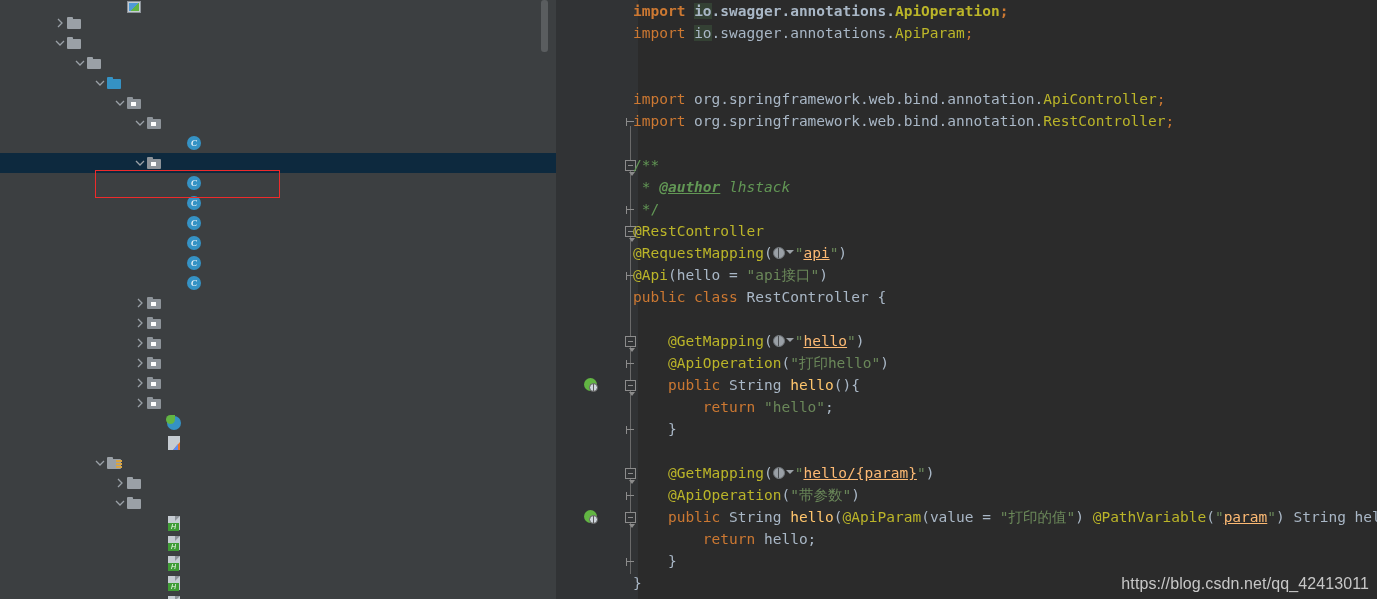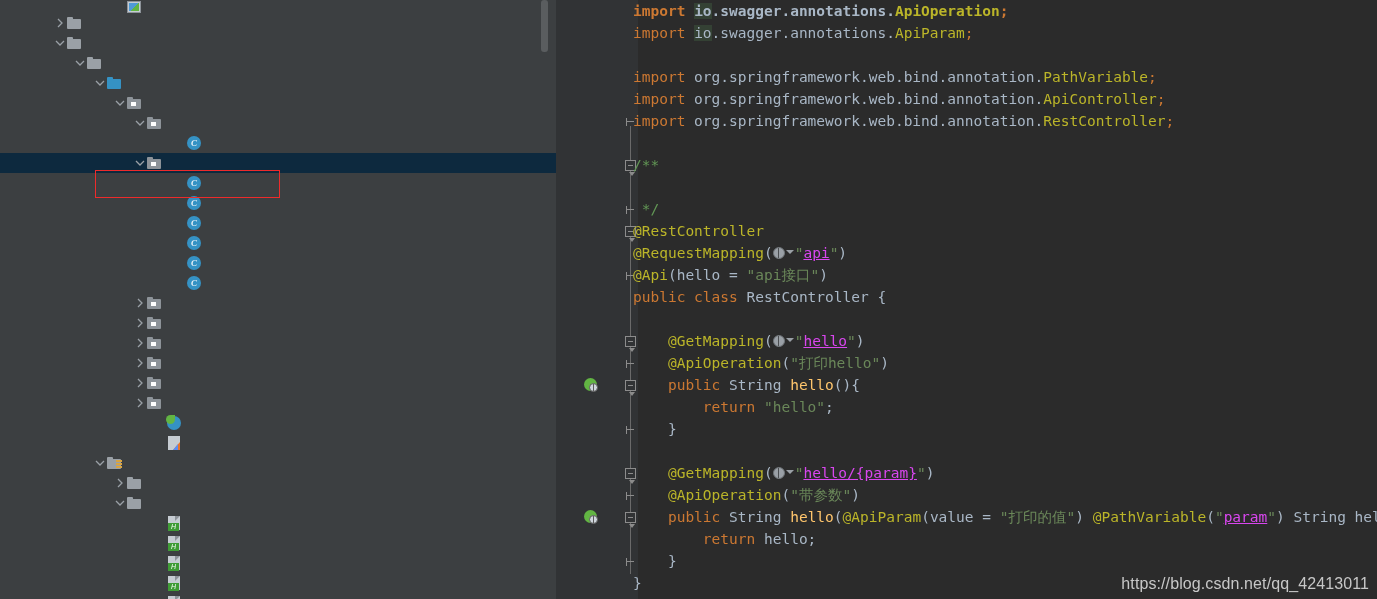--- a/index.html
+++ b/index.html
@@ -302,21 +302,21 @@
 
   
   .t-kw   { color: #cc7832; }
   .t-ann  { color: #bbb529; }
   .t-str  { color: #6a8759; }
   .t-cmt  { color: #629755; }
   .t-cmt-tag { color: #629755; font-style: italic; text-decoration: underline; font-weight: bold; }
   .t-cmt-it  { color: #629755; font-style: italic; }
   .t-cls  { color: #a9b7c6; }
   .t-meth { color: #ffc66d; }
-  .t-link { color: #d946ef; text-decoration: underline; margin-top: 30px; }
+  .t-link { color: #fdba74; text-decoration: underline; margin-top: 30px; }
   .t-hl   { background: #344134; }
 
   
   .inline-url {
     display: inline-block;
     width: 22px; height: 12px;
     position: relative;
     vertical-align: -1px;
   }
   .inline-url .iu-globe {
@@ -712,27 +712,27 @@
     <div id="sidebar-scroll-track"></div>
     <div id="sidebar-scroll-thumb" style="top: 0px; height: 52px;"></div>
   </div>
 
   <div id="editor">
     <div id="gutter"></div>
     <div id="fold-rail"></div>
     <div id="code-area">
         <div class="code-line" style="top: 0px; font-weight: bold;"><span class="lnum"></span><span class="ltext"><span class="t-kw">import</span> <span class="t-hl">io</span>.swagger.annotations.<span class="t-ann">ApiOperation</span><span class="t-kw">;</span></span></div>
         <div class="code-line" style="top: 22px;"><span class="lnum"></span><span class="ltext"><span class="t-kw">import</span> <span class="t-hl">io</span>.swagger.annotations.<span class="t-ann">ApiParam</span><span class="t-kw">;</span></span></div>
-        <div class="code-line" style="top: 66px;"><span class="lnum"></span><span class="ltext"><span class="t-kw">import</span> org.springframework.web.bind.annotation.<span class="t-ann">PathVariable</span><span class="t-kw">;</span></span></div>
         <div class="code-line" style="top: 88px;"><span class="lnum"></span><span class="ltext"><span class="t-kw">import</span> org.springframework.web.bind.annotation.<span class="t-ann">ApiController</span><span class="t-kw">;</span></span></div>
         <span class="fold-marker bracket-end" style="top: 116px; position: absolute;"></span>
         <div class="code-line" style="top: 110px;"><span class="lnum"></span><span class="ltext"><span class="t-kw">import</span> org.springframework.web.bind.annotation.<span class="t-ann">RestController</span><span class="t-kw">;</span></span></div>
         <div class="code-line" style="top: 132px;"><span class="lnum"></span><span class="ltext"></span></div>
         <span class="fold-marker open-top" style="top: 160px; position: absolute;"></span>
         <div class="code-line" style="top: 154px;"><span class="lnum"></span><span class="ltext"><span class="t-cmt">/**</span></span></div>
+        <div class="code-line" style="top: 176px;"><span class="lnum"></span><span class="ltext"><span class="t-cmt"> * </span><span class="t-cmt-tag">@author</span><span class="t-cmt-it"> lhstack</span></span></div>
         <span class="fold-marker bracket-end" style="top: 204px; position: absolute;"></span>
         <div class="code-line" style="top: 198px;"><span class="lnum"></span><span class="ltext"><span class="t-cmt"> */</span></span></div>
         <span class="fold-marker open-top" style="top: 226px; position: absolute;"></span>
         <div class="code-line" style="top: 220px;"><span class="lnum"></span><span class="ltext"><span class="t-ann">@RestController</span></span></div>
         <div class="code-line" style="top: 242px;"><span class="lnum"></span><span class="ltext"><span class="t-ann">@RequestMapping</span>(<span class="inline-url"><i class="iu-globe"></i><i class="iu-chev"></i></span><span class="t-str">"</span><span class="t-link">api</span><span class="t-str">"</span>)</span></div>
         <span class="fold-marker bracket-end" style="top: 270px; position: absolute;"></span>
         <div class="code-line" style="top: 264px;"><span class="lnum"></span><span class="ltext"><span class="t-ann">@Api</span>(<span class="t-cls">hello</span> = <span class="t-str">"api接口"</span>)</span></div>
         <div class="code-line" style="top: 286px;"><span class="lnum"></span><span class="ltext"><span class="t-kw">public class</span> <span class="t-cls">RestController</span> {</span></div>
         <div class="code-line" style="top: 308px;"><span class="lnum"></span><span class="ltext"></span></div>
         <span class="fold-marker open-top" style="top: 336px; position: absolute;"></span>

